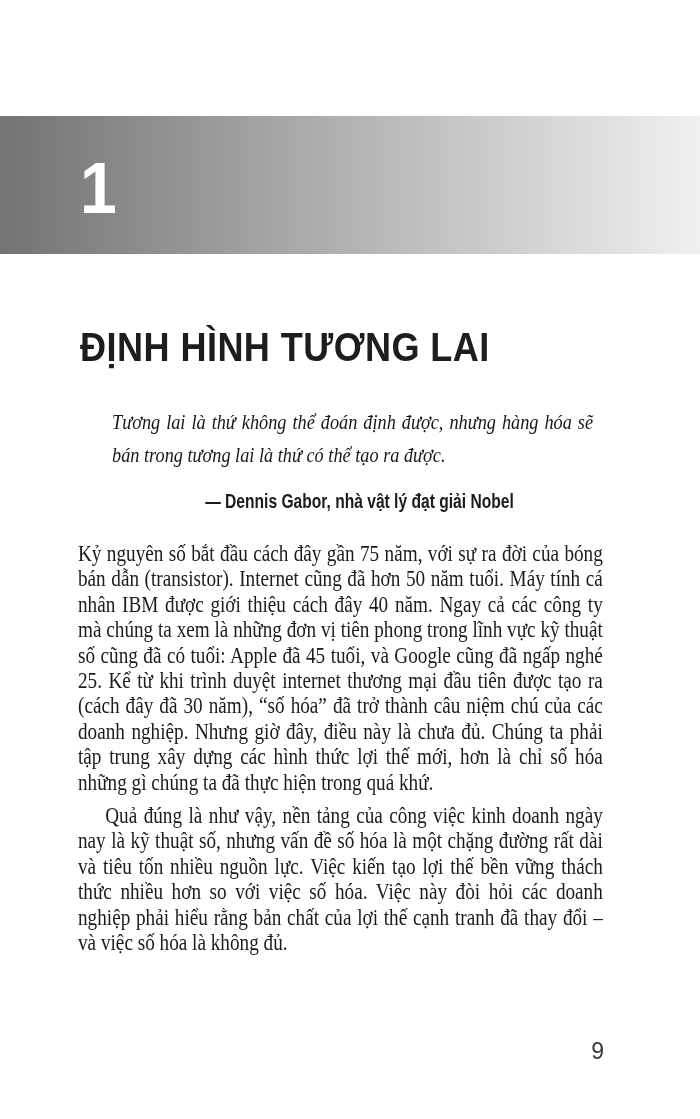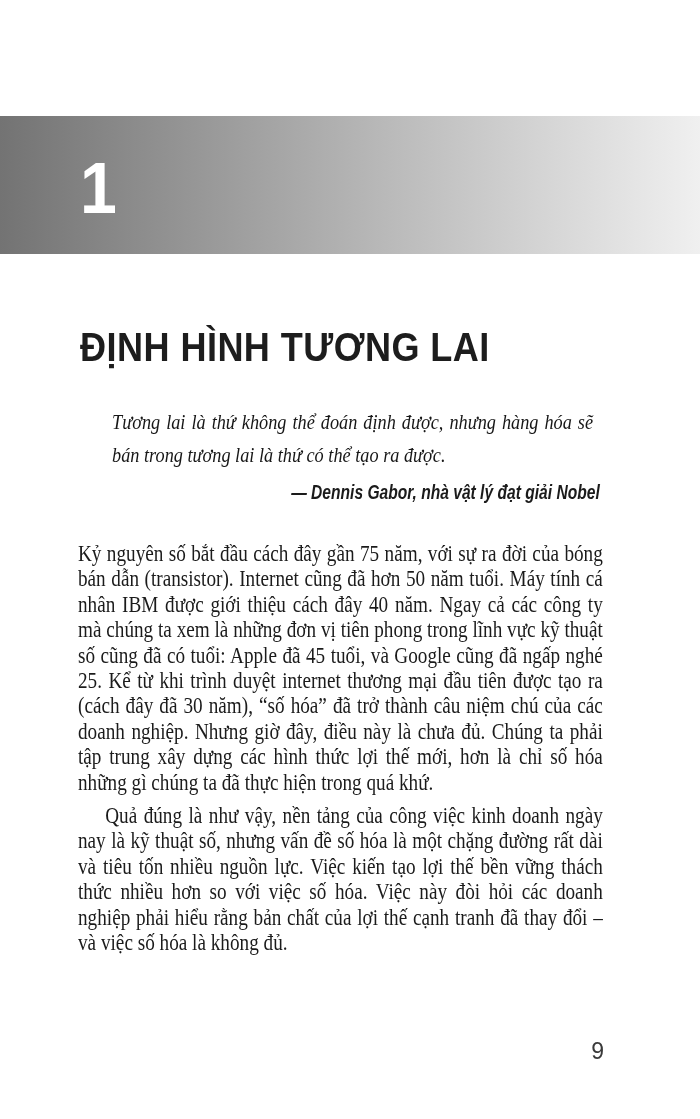--- a/index.html
+++ b/index.html
@@ -69,28 +69,27 @@
     color: #171717;
     transform: scaleX(0.85);
     transform-origin: left top;
   }
 
   .epigraph-attribution {
     position: absolute;
     left: 112px;
     top: 474px;
     width: 481px;
-    margin: 7px;
-    text-align: right;
+    margin: 16px;
+    text-align: left;
     font-family: "Liberation Sans", sans-serif;
     font-weight: 700;
     font-size: 19.5px;
     color: #1b1b1b;
     white-space: nowrap;
-    font-style: italic;
   }
   .epigraph-attribution .condense {
     display: inline-block;
     transform: scaleX(0.8);
     transform-origin: right top;
   }
 
   .body-text {
     position: absolute;
     left: 78px;

